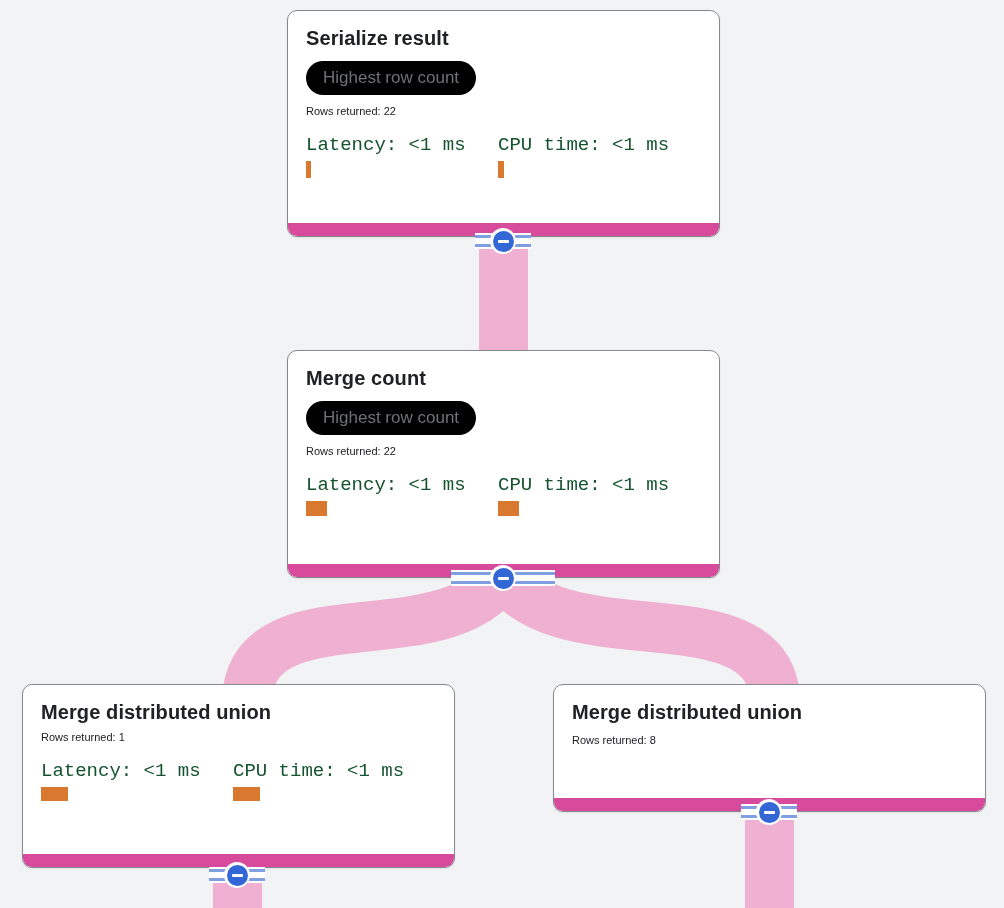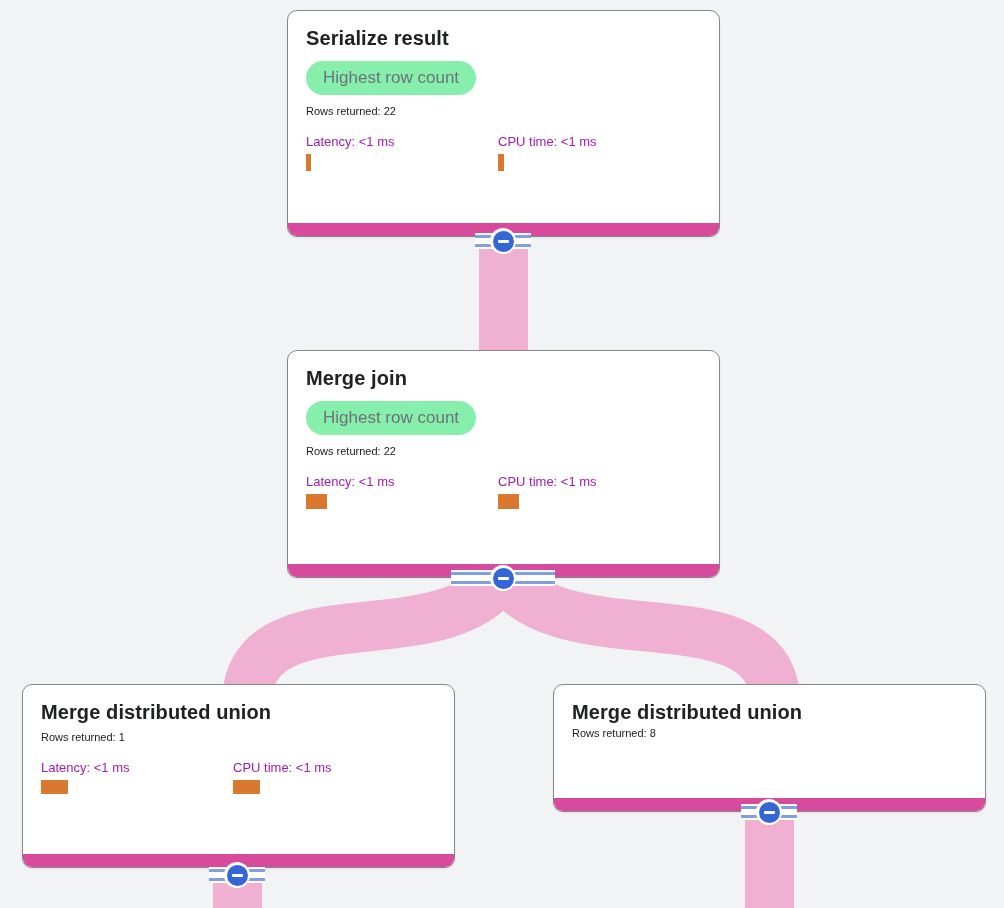--- a/index.html
+++ b/index.html
@@ -9,26 +9,26 @@
   
   #edges{position:absolute;left:0;top:0;z-index:1;}
   .edge-fill{fill:#efb0d2;}
   .edge-stroke{fill:none;stroke:#efb0d2;stroke-width:50;}
 
   
   .card{position:absolute;box-sizing:border-box;background:#ffffff;border:1px solid #85888c;
         border-radius:10px;z-index:2;overflow:hidden;box-shadow:0 1px 2px rgba(0,0,0,.08);}
   .card-body{padding:16px 2px 0 18px;}
   .card-title{font-size:20px;font-weight:600;color:#202124;letter-spacing:.1px;}
-  .badge{display:inline-block;margin-top:11px;background:#86efac;color:#6d7278;
+  .badge{display:inline-block;margin-top:11px;background:#000000;color:#6d7278;
          font-size:17px;line-height:20px;padding:7px 17px;border-radius:17px;}
   .rows-line{margin-top:10px;font-size:11px;color:#202124;}
   .metrics{margin-top:17px;display:flex;}
   .metric{width:192px;}
-  .metric-label{font-size:13px;color:#a21caf;white-space:nowrap;}
+  .metric-label{font-size:19px;color:#14532d;white-space:nowrap;font-family:Liberation Mono, monospace;}
   .metric-bar{display:block;margin-top:5px;background:#d9782f;}
   .bottom-bar{position:absolute;left:0;right:0;bottom:0;height:13px;background:#d84a9c;}
 
   
   .junction{position:absolute;z-index:3;}
   .stripeband{position:absolute;height:16px;background:#ffffff;}
   .stripeband::before,.stripeband::after{content:'';position:absolute;left:0;right:0;height:3px;background:#7f9fe0;}
   .stripeband::before{top:2px;}
   .stripeband::after{bottom:2px;}
   .collapse-btn{position:absolute;width:26px;height:26px;border-radius:50%;background:#ffffff;
@@ -64,21 +64,21 @@
           <div class="metric-label">CPU time: &lt;1 ms</div>
           <span class="metric-bar" style="width: 6px; height: 17px;"></span>
         </div>
       </div>
     </div>
     <div class="bottom-bar"></div>
   </div>
 
   <div class="card" style="left:287px;top:350px;width:433px;height:228px;">
     <div class="card-body">
-      <div class="card-title">Merge join</div>
+      <div class="card-title">Merge count</div>
       <div class="badge">Highest row count</div>
       <div class="rows-line">Rows returned: 22</div>
       <div class="metrics">
         <div class="metric">
           <div class="metric-label">Latency: &lt;1 ms</div>
           <span class="metric-bar" style="width: 21px; height: 15px;"></span>
         </div>
         <div class="metric">
           <div class="metric-label">CPU time: &lt;1 ms</div>
           <span class="metric-bar" style="width: 21px; height: 15px;"></span>
@@ -102,21 +102,21 @@
           <span class="metric-bar" style="width: 27px; height: 14px;"></span>
         </div>
       </div>
     </div>
     <div class="bottom-bar"></div>
   </div>
 
   <div class="card" style="left:553px;top:684px;width:433px;height:128px;">
     <div class="card-body">
       <div class="card-title">Merge distributed union</div>
-      <div class="rows-line" style="margin-top:3px;">Rows returned: 8</div>
+      <div class="rows-line" style="margin-top:10px;">Rows returned: 8</div>
     </div>
     <div class="bottom-bar"></div>
   </div>
 
   <div class="junction" style="left:475px;top:228px;width:56px;height:26px;">
     <div class="stripeband" style="left:0;top:5px;width:56px;"></div>
     <button class="collapse-btn" style="left:15px;top:0;">
       <span class="circle">
           <span class="minus"></span>
         </span>

